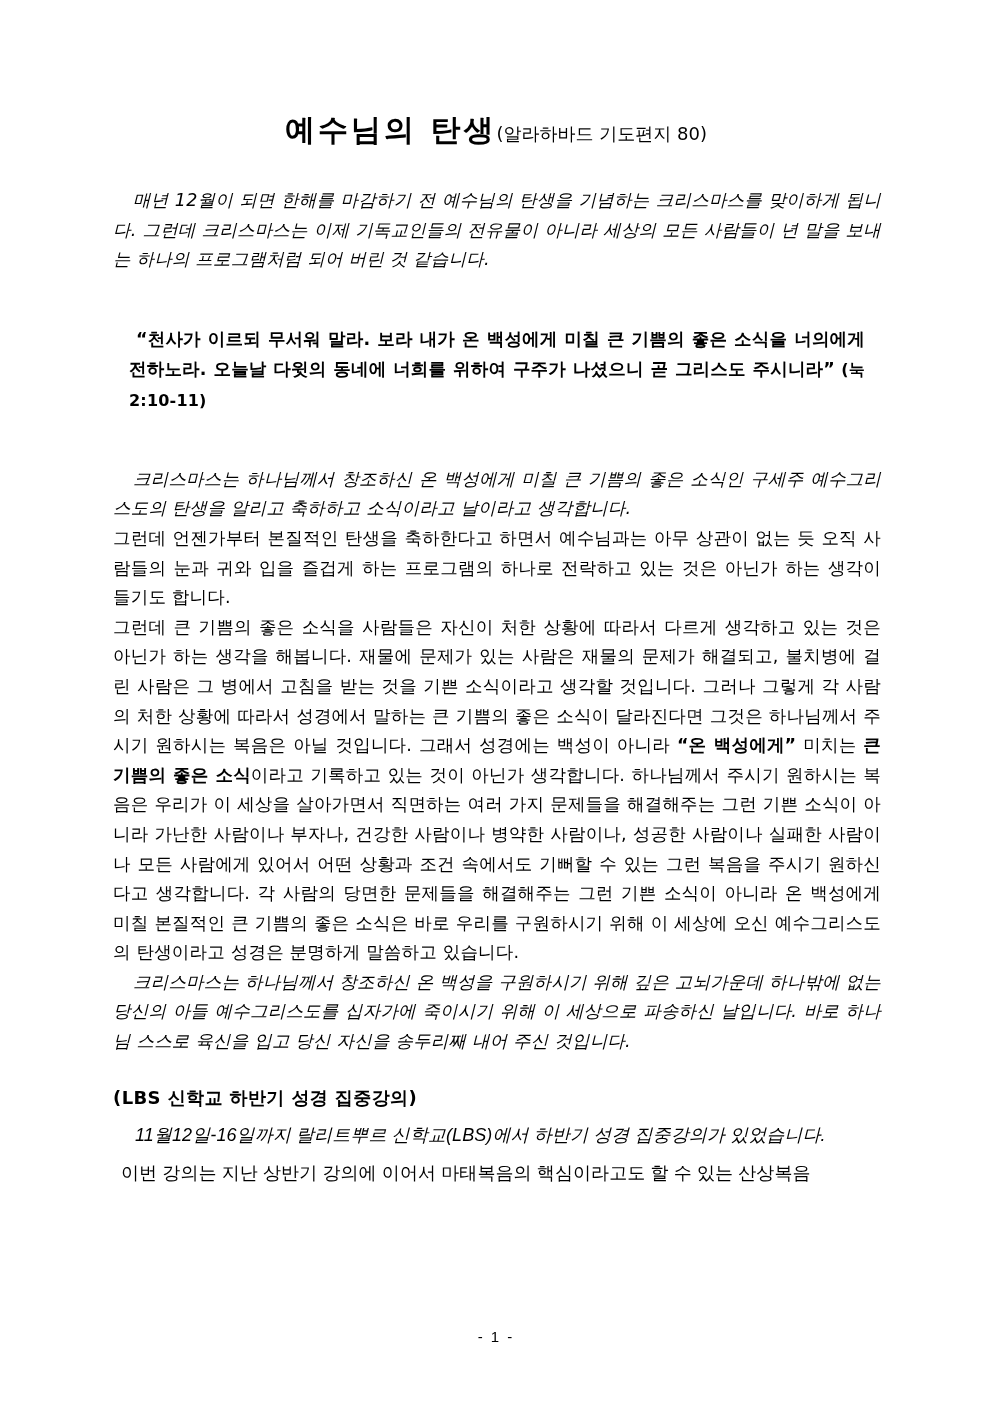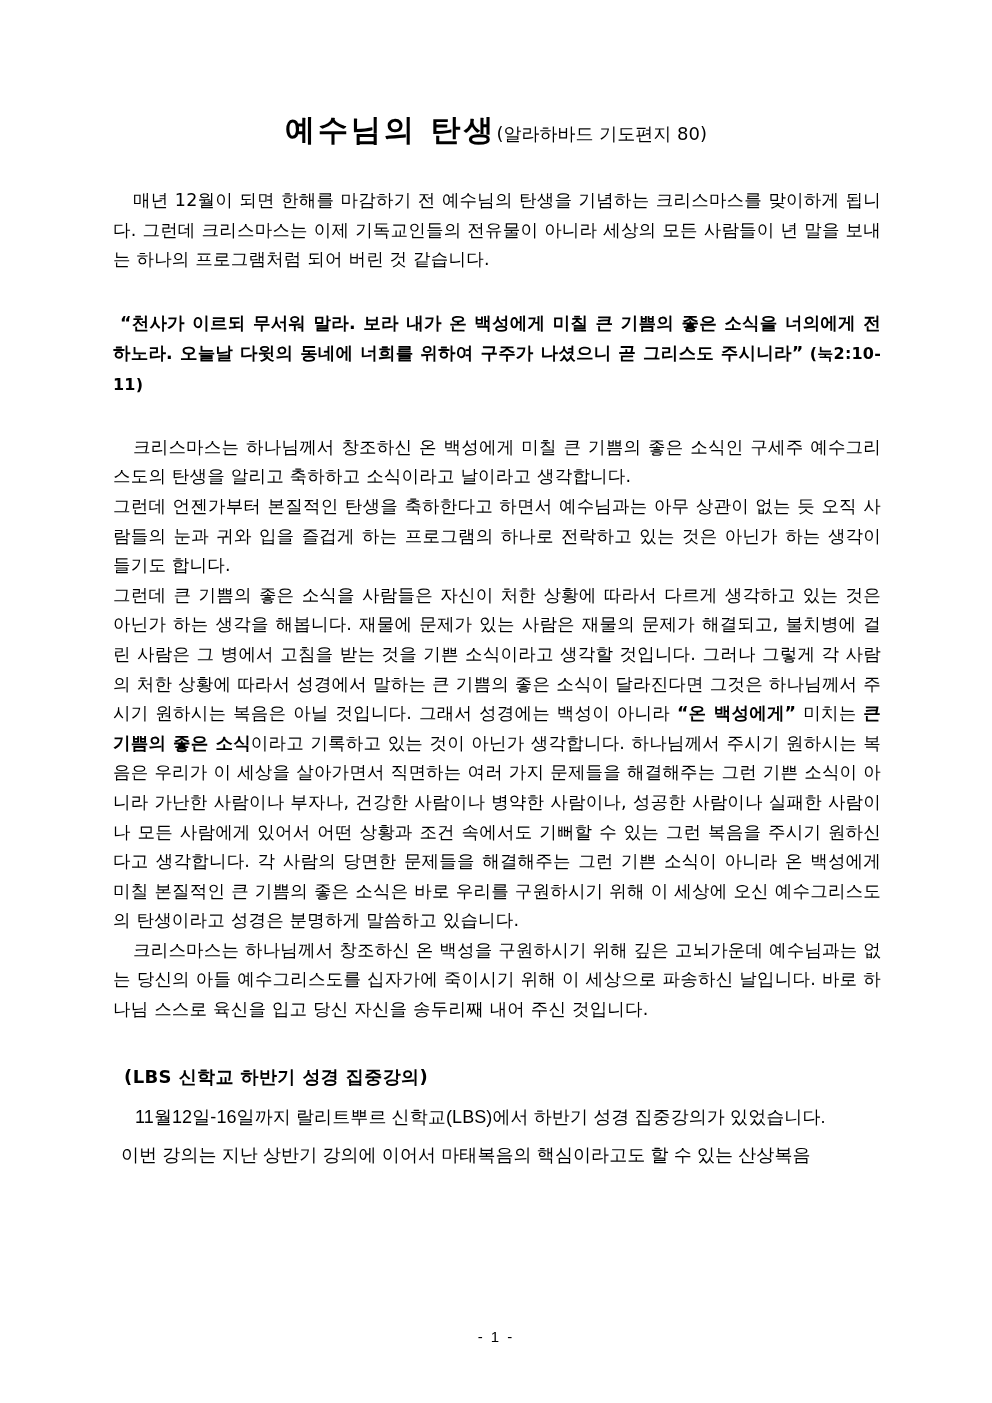--- a/index.html
+++ b/index.html
@@ -53,48 +53,49 @@
     margin: 0;
     font-size: 17.5px;
     line-height: 29.6px;
     text-align: justify;
     text-justify: inter-character;
     word-break: break-all;
     letter-spacing: 0.2px;
   }
   p.indent {
     text-indent: 20px;
+    font-style: italic;
   }
   .gap-md { height: 26px; }
   .gap-lg { height: 33px; }
 
   
   p.scripture {
-    margin: 0;
+    margin: 16px;
     font-size: 17.5px;
     line-height: 30px;
     font-weight: 700;
     text-align: justify;
     text-justify: inter-character;
     word-break: break-all;
     text-indent: 7px;
     letter-spacing: 0.2px;
   }
   p.scripture .ref {
     font-size: 16px;
   }
 
   
   strong.emph {
     font-weight: 700;
   }
 
   
   p.section-heading {
-    margin: 11px;
+    margin: 0;
     font-size: 18px;
     font-weight: 700;
     letter-spacing: 0.4px;
     line-height: 29px;
     white-space: nowrap;
   }
 
   
   p.alt-font {
     margin: 8px;
@@ -139,21 +140,21 @@
 
     <div class="gap-lg"></div>
 
     <p class="para indent">크리스마스는 하나님께서 창조하신 온 백성에게 미칠 큰 기쁨의 좋은 소식인 구세주 예수그리스도의 탄생을 알리고 축하하고 소식이라고 날이라고 생각합니다.</p>
 
     <p class="para">그런데 언젠가부터 본질적인 탄생을 축하한다고 하면서 예수님과는 아무 상관이 없는 듯 오직 사람들의 눈과 귀와 입을 즐겁게 하는 프로그램의 하나로 전락하고 있는 것은 아닌가 하는 생각이 들기도 합니다.</p>
 
 
     <p class="para"><span>그런데 큰 기쁨의 좋은 소식을 사람들은 자신이 처한 상황에 따라서 다르게 생각하고 있는 것은 아닌가 하는 생각을 해봅니다. 재물에 문제가 있는 사람은 재물의 문제가 해결되고, 불치병에 걸린 사람은 그 병에서 고침을 받는 것을 기쁜 소식이라고 생각할 것입니다. 그러나 그렇게 각 사람의 처한 상황에 따라서 성경에서 말하는 큰 기쁨의 좋은 소식이 달라진다면 그것은 하나님께서 주시기 원하시는 복음은 아닐 것입니다. 그래서 성경에는 백성이 아니라 </span><strong class="emph">“온 백성에게”</strong><span> 미치는 </span><strong class="emph">큰 기쁨의 좋은 소식</strong><span>이라고 기록하고 있는 것이 아닌가 생각합니다. 하나님께서 주시기 원하시는 복음은 우리가 이 세상을 살아가면서 직면하는 여러 가지 문제들을 해결해주는 그런 기쁜 소식이 아니라 가난한 사람이나 부자나, 건강한 사람이나 병약한 사람이나, 성공한 사람이나 실패한 사람이나 모든 사람에게 있어서 어떤 상황과 조건 속에서도 기뻐할 수 있는 그런 복음을 주시기 원하신다고 생각합니다. 각 사람의 당면한 문제들을 해결해주는 그런 기쁜 소식이 아니라 온 백성에게 미칠 본질적인 큰 기쁨의 좋은 소식은 바로 우리를 구원하시기 위해 이 세상에 오신 예수그리스도의 탄생이라고 성경은 분명하게 말씀하고 있습니다.</span></p>
 
-    <p class="para indent">크리스마스는 하나님께서 창조하신 온 백성을 구원하시기 위해 깊은 고뇌가운데 예수님과는 없는 당신의 아들 예수그리스도를 십자가에 죽이시기 위해 이 세상으로 파송하신 날입니다. 바로 하나님 스스로 육신을 입고 당신 자신을 송두리째 내어 주신 것입니다.</p>
+    <p class="para indent">크리스마스는 하나님께서 창조하신 온 백성을 구원하시기 위해 깊은 고뇌가운데 하나밖에 없는 당신의 아들 예수그리스도를 십자가에 죽이시기 위해 이 세상으로 파송하신 날입니다. 바로 하나님 스스로 육신을 입고 당신 자신을 송두리째 내어 주신 것입니다.</p>
 
 
     <div class="gap-md"></div>
 
     <p class="section-heading">(LBS 신학교 하반기 성경 집중강의)</p>
 
     <p class="alt-font indent">11월12일-16일까지 랄리트뿌르 신학교(LBS)에서 하반기 성경 집중강의가 있었습니다.</p>
 
     <p class="alt-font">이번 강의는 지난 상반기 강의에 이어서 마태복음의 핵심이라고도 할 수 있는 산상복음</p>
 

